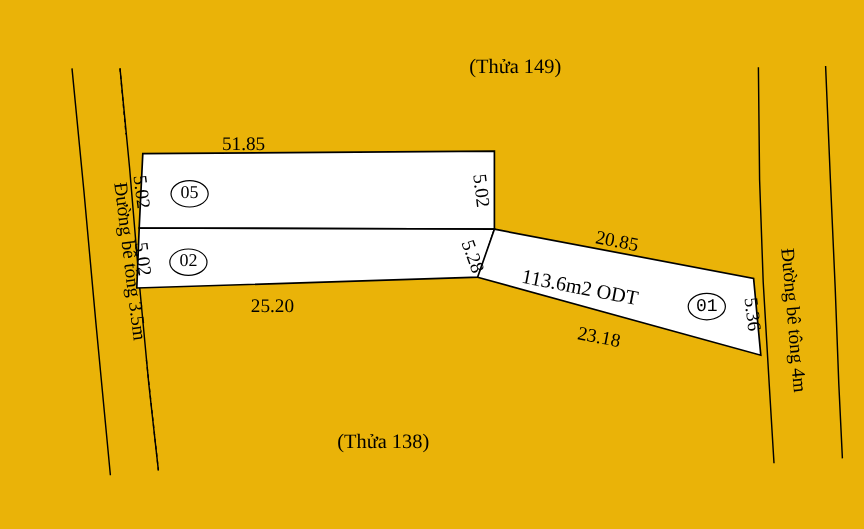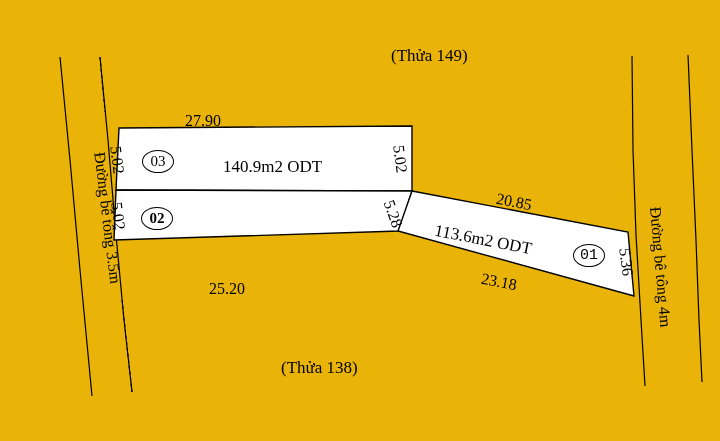--- a/index.html
+++ b/index.html
@@ -84,42 +84,41 @@
   </svg>
 
   <div class="lbl region-label" style="left:391px; top:47px;">(Thửa 149)</div>
 
   <div class="lbl region-label" style="left:281px; top:330px;margin-top:29px;">(Thửa 138)</div>
 
   <div class="lbl road-label" style="left:41px; top:210px; transform: rotate(83deg); transform-origin: center center;">Đường bê tông 3.5m</div>
 
   <div class="lbl road-label" style="left:600px; top:259px; transform: rotate(85deg); transform-origin: center center;">Đường bê tông 4m</div>
 
-  <div class="lbl dim-label" style="left:185px; top:113px;">27.90</div>
+  <div class="lbl dim-label" style="left:185px; top:113px;">51.85</div>
 
   <div class="lbl dim-label" style="left:103px; top:152px; transform: rotate(83deg); transform-origin: center center;">5.02</div>
 
   <div class="lbl dim-label" style="left:386px; top:151px; transform: rotate(83deg); transform-origin: center center;">5.02</div>
 
   <div class="pnum-wrap" style="left:142px; top:150px;">
-    <span class="parcel-num">03</span>
+    <span class="parcel-num">05</span>
   </div>
 
-  <div class="lbl area-label" style="left:223px; top:158px;">140.9m2 ODT</div>
 
   <div class="lbl dim-label" style="left:104px; top:208px; transform: rotate(83deg); transform-origin: center center;">5.02</div>
 
   <div class="lbl dim-label" style="left:379px; top:206px; transform: rotate(70deg); transform-origin: center center;">5.28</div>
 
-  <div class="pnum-wrap" style="left:141px; top:207px;font-weight:bold;">
+  <div class="pnum-wrap" style="left:141px; top:207px;">
     <span class="parcel-num">02</span>
   </div>
 
 
-  <div class="lbl dim-label" style="left:209px; top:248px;margin-top:33px;">25.20</div>
+  <div class="lbl dim-label" style="left:209px; top:248px;">25.20</div>
 
   <div class="lbl dim-label" style="left:496px; top:194px; transform: rotate(11deg); transform-origin: center center;">20.85</div>
 
   <div class="lbl area-label" style="left:434px; top:231px; transform: rotate(11deg); transform-origin: center center;">113.6m2 ODT</div>
 
   <div class="pnum-wrap" style="left:573px; top:244px;font-family:Liberation Mono, monospace;">
     <span class="parcel-num">01</span>
   </div>
 
   <div class="lbl dim-label" style="left:612px; top:254px; transform: rotate(83deg); transform-origin: center center;">5.36</div>

